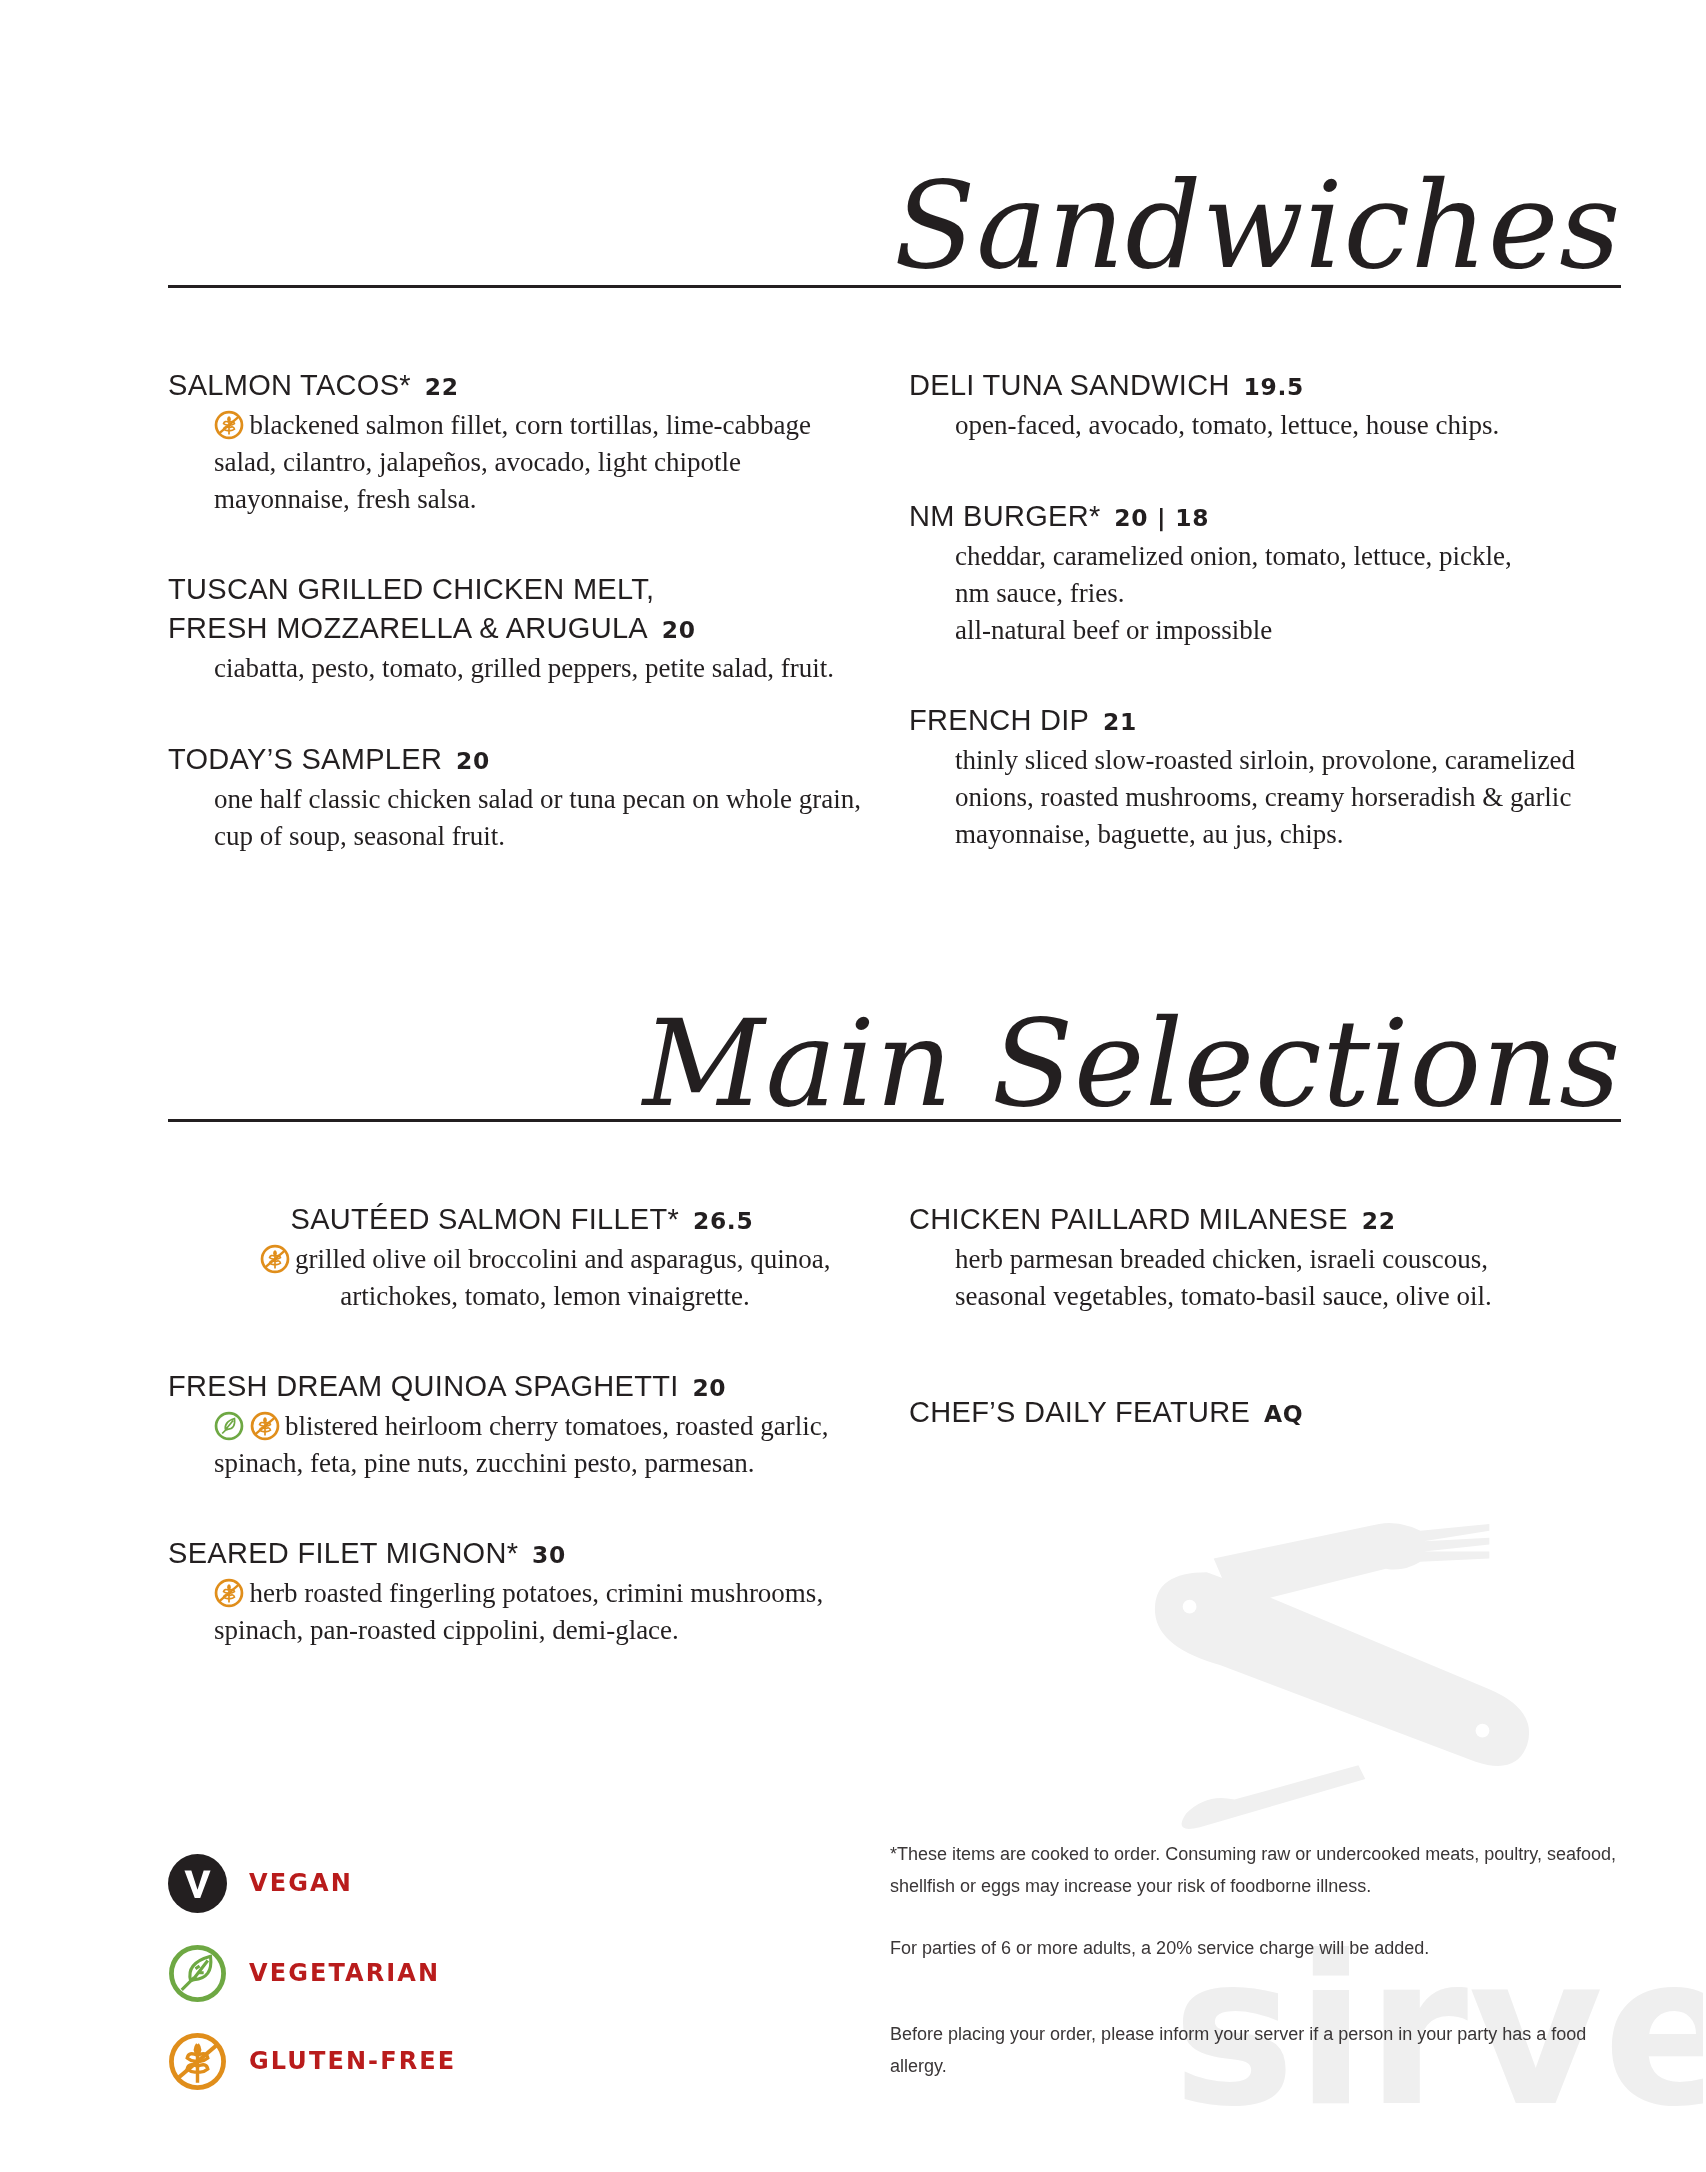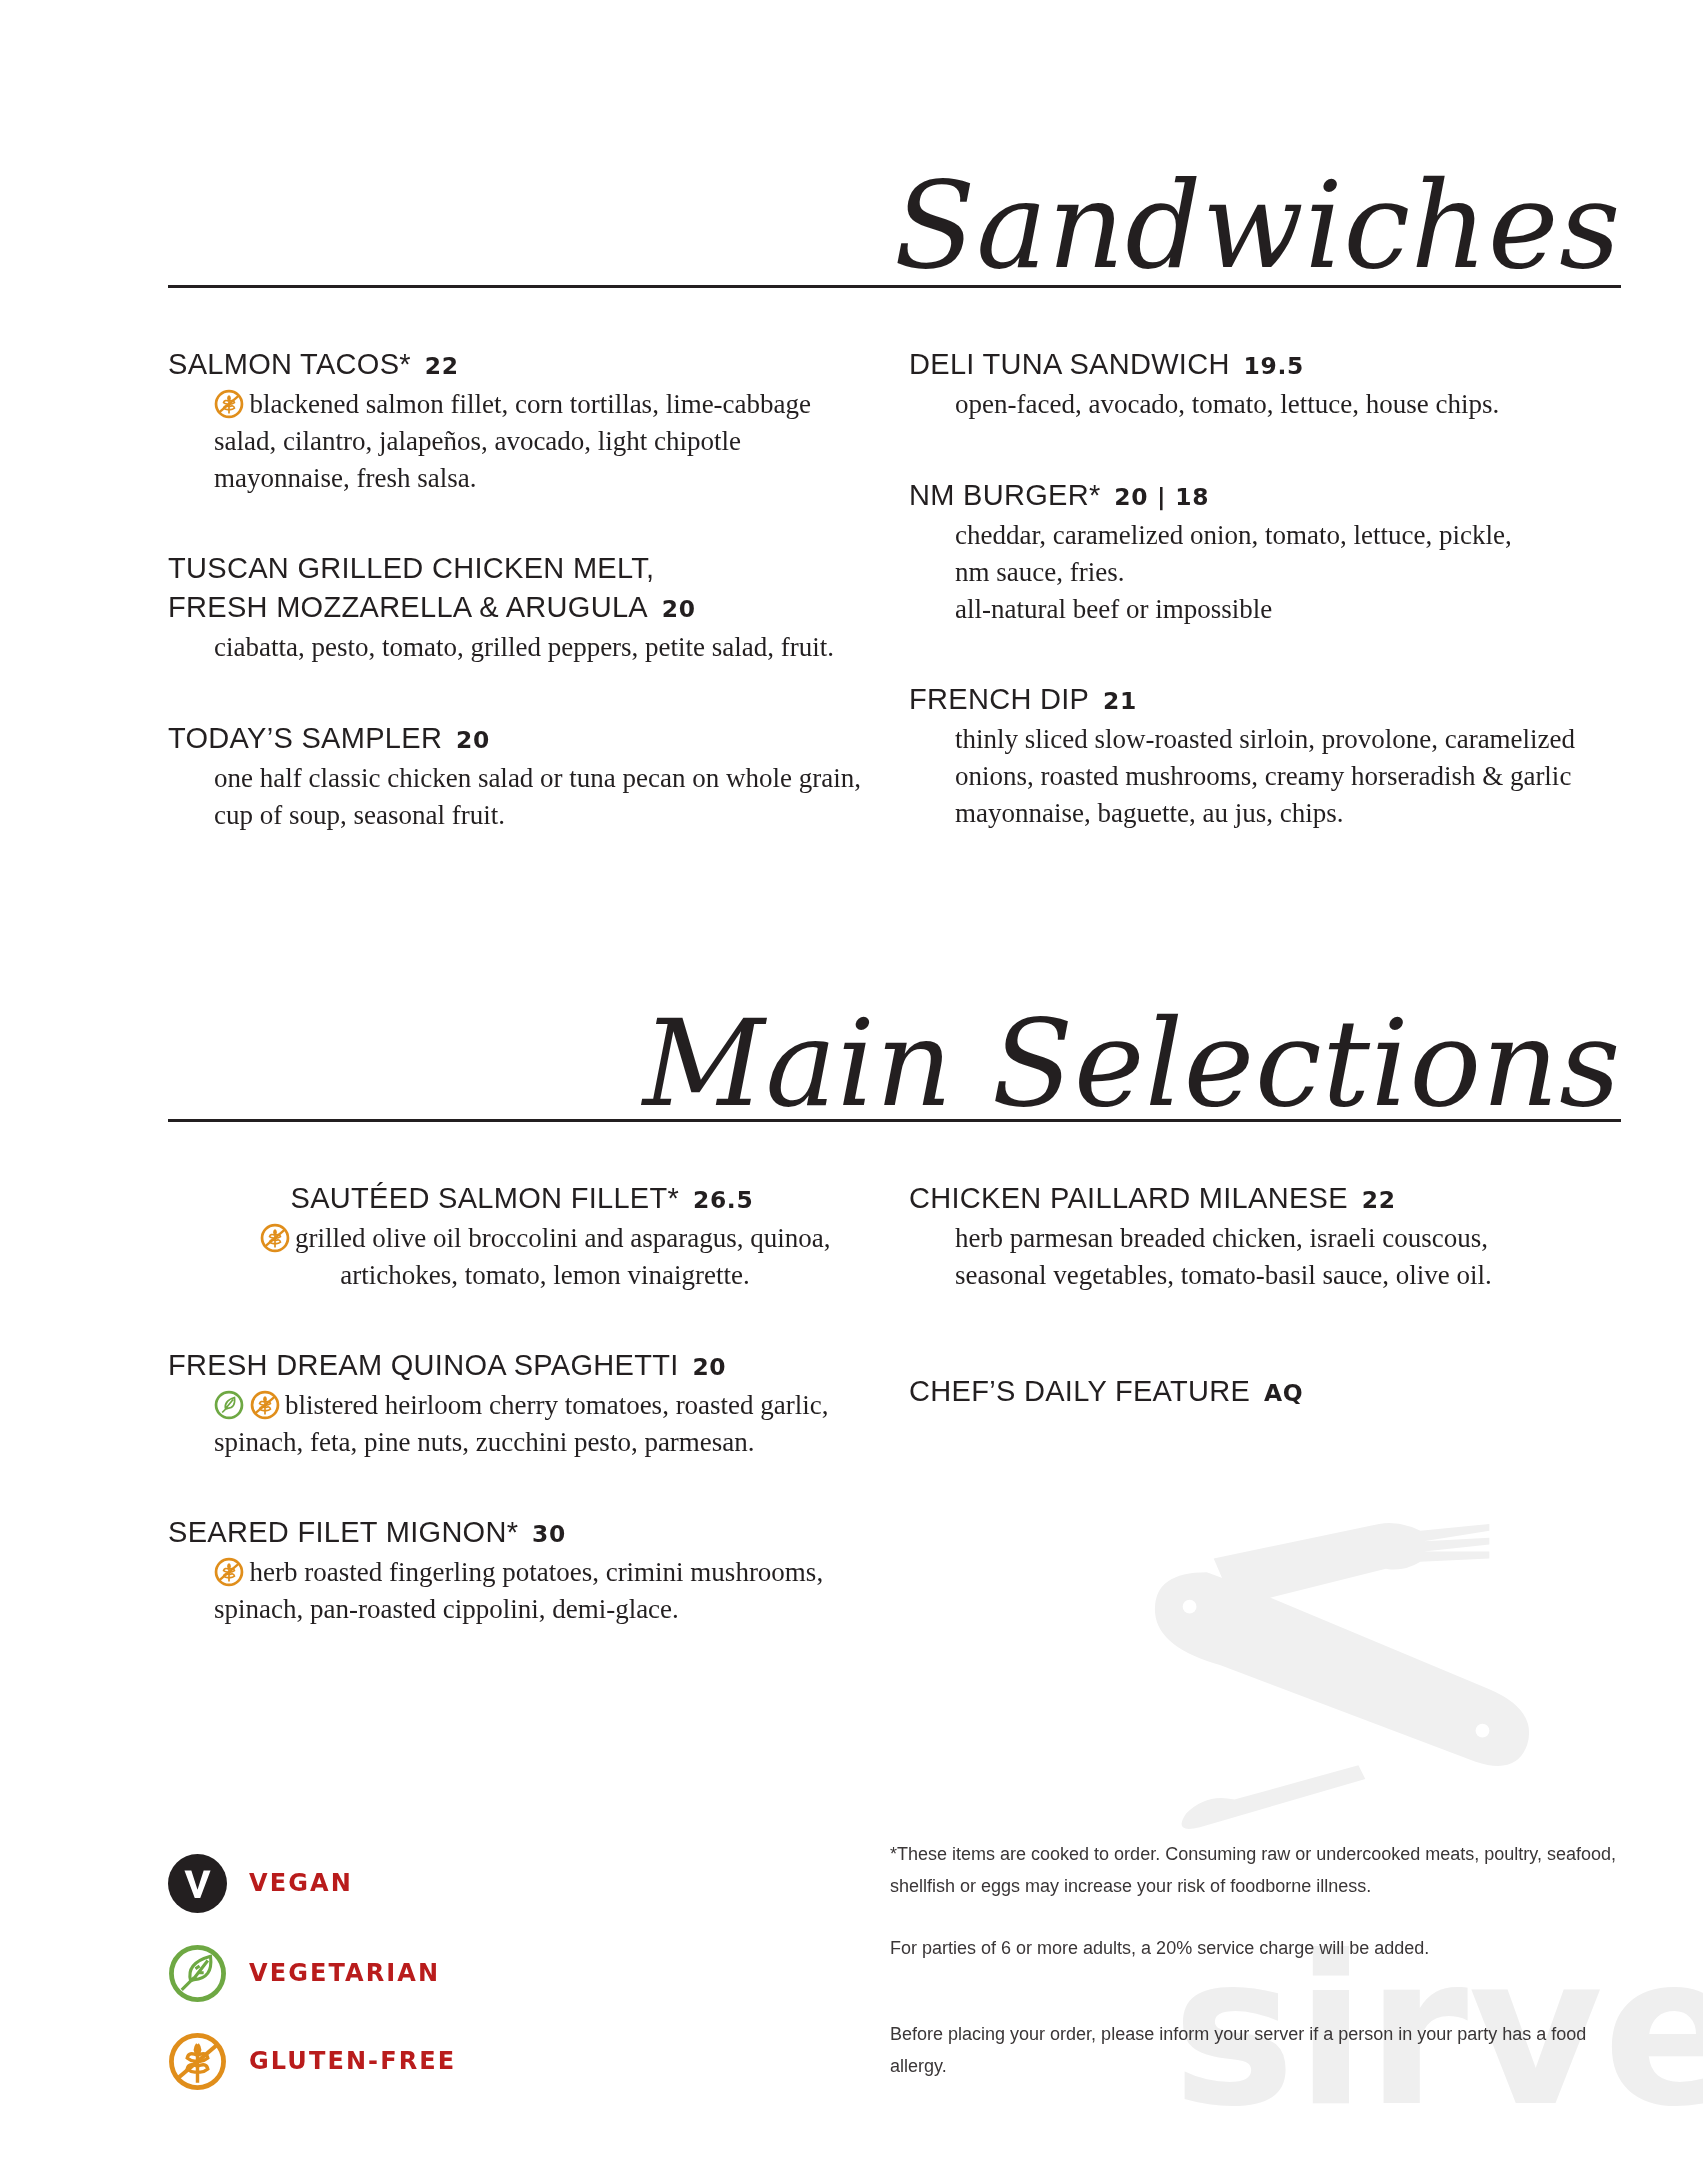--- a/index.html
+++ b/index.html
@@ -5,21 +5,21 @@
   html, body { margin: 0; padding: 0; background: #ffffff; }
   body { width: 1707px; height: 2172px; position: relative; overflow: hidden; color: #231f20; }
   .page { position: absolute; left: 0; top: 0; width: 1707px; height: 2172px; }
 
   .section-title {
     position: absolute; right: 86px;
     font-family: "DejaVu Serif", serif; font-style: italic; font-weight: 300;
     color: #231f20; letter-spacing: 0.7px; line-height: 1; text-align: center;
   }
   .rule { position: absolute; left: 168px; width: 1453px; height: 3.4px; background: #231f20; }
-  .item { position: absolute; }
+  .item { position: absolute; margin-top: 21px; }
   .item-name {
     font-family: "Liberation Sans", sans-serif; font-size: 29px; color: #231f20;
     letter-spacing: 0.3px; line-height: 39px; white-space: nowrap;
   }
   .item-price {
     font-family: "DejaVu Sans", sans-serif; font-weight: bold; font-size: 23.4px;
     margin-left: 13.8px; letter-spacing: 0.7px;
   }
   .item-desc {
     font-family: "Liberation Serif", serif; font-size: 27px; color: #231f20;

